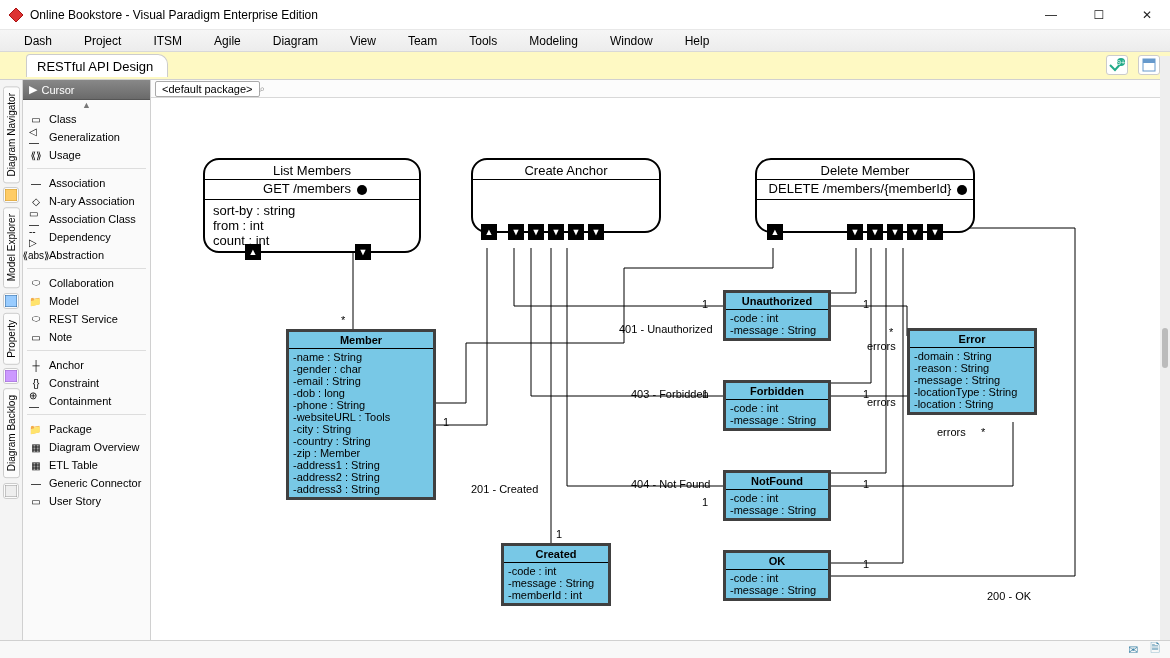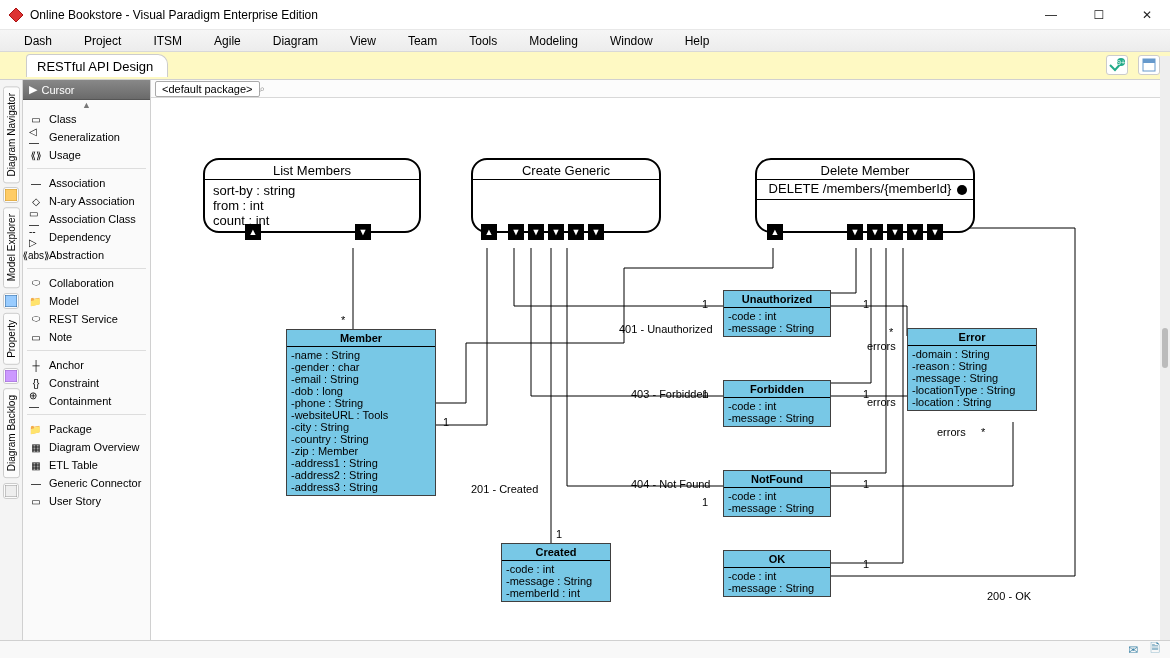--- a/index.html
+++ b/index.html
@@ -22,21 +22,21 @@
 .palette { width: 128px; border-right: 1px solid #d0d0d0; background: #fafafa; overflow-y: auto; font-size: 11px; }
 .palette .phead { background: linear-gradient(#888,#6a6a6a); color: #fff; padding: 3px 6px; display: flex; align-items: center; gap: 4px; border-bottom: 1px solid #555; }
 .palette .prow { display: flex; align-items: center; gap: 6px; padding: 3px 6px; cursor: default; }
 .palette .psep { height: 6px; border-top: 1px solid #ddd; margin: 4px 4px 0 4px; }
 .palette .tri { text-align: center; color: #777; font-size: 9px; }
 .picon { width: 14px; height: 12px; display: inline-flex; align-items: center; justify-content: center; font-size: 10px; }
 .canvaswrap { flex: 1; position: relative; overflow: hidden; background: #fff; }
 .canvasbar { height: 18px; border-bottom: 1px solid #d8d8d8; display: flex; align-items: center; padding-left: 4px; background: #fcfcfc; }
 .pkg { border: 1px solid #aaa; border-radius: 2px; padding: 1px 6px; background: #fff; font-size: 11px; }
 .canvas { position: absolute; inset: 18px 0 0 0; }
-.node { position: absolute; border: 1px solid #404040; background: #78c8e6; font-size: 11px; }
+.node { position: absolute; border: 3px solid #404040; background: #78c8e6; font-size: 11px; }
 .node .hdr { text-align: center; font-weight: bold; border-bottom: 1px solid #000; padding: 2px 4px; }
 .node .body { padding: 2px 4px; }
 .node .body div { white-space: nowrap; }
 .resource { position: absolute; border: 2px solid #000; border-radius: 16px; background: #fff; font-size: 13px; }
 .resource .rtitle { text-align: center; border-bottom: 1px solid #000; padding: 3px 6px 1px; font-weight: normal; }
 .resource .rpath { text-align: center; border-bottom: 1px solid #000; padding: 1px 6px 3px; }
 .resource .rbody { padding: 3px 8px; min-height: 14px; }
 .port { position: absolute; width: 16px; height: 16px; background: #000; display: flex; align-items: center; justify-content: center; color: #fff; font-size: 9px; }
 .port.up::after { content: "▲"; }
 .port.down::after { content: "▼"; }
@@ -253,31 +253,32 @@
           <path d="M680 298 L756 298"></path>
 
           <path d="M680 388 L862 388 L862 324"></path>
 
           <path d="M680 478 L924 478 L924 130 L768 130"></path>
         </g>
       </svg>
 
       <div class="resource" style="left:52px;top:60px;width:218px">
         <div class="rtitle">List Members</div>
+        <div class="rpath"><span>GET /members</span><span class="dot" style="position:relative;display:inline-block;left:6px;top:2px"></span></div>
         <div class="rbody">
           <div>sort-by : string</div>
           <div>from : int</div>
           <div>count : int</div>
         </div>
         <div class="port up" style="left:40px;bottom:-9px"></div>
         <div class="port down" style="left:150px;bottom:-9px"></div>
       </div>
 
       <div class="resource" style="left:320px;top:60px;width:190px;height:75px">
-        <div class="rtitle">Create Generic</div>
+        <div class="rtitle">Create Anchor</div>
         <div class="rbody"></div>
         <div class="port up" style="left:8px;bottom:-9px"></div>
         <div class="port down" style="left:35px;bottom:-9px"></div>
         <div class="port down" style="left:55px;bottom:-9px"></div>
         <div class="port down" style="left:75px;bottom:-9px"></div>
         <div class="port down" style="left:95px;bottom:-9px"></div>
         <div class="port down" style="left:115px;bottom:-9px"></div>
       </div>
 
       <div class="resource" style="left:604px;top:60px;width:220px;height:75px">

